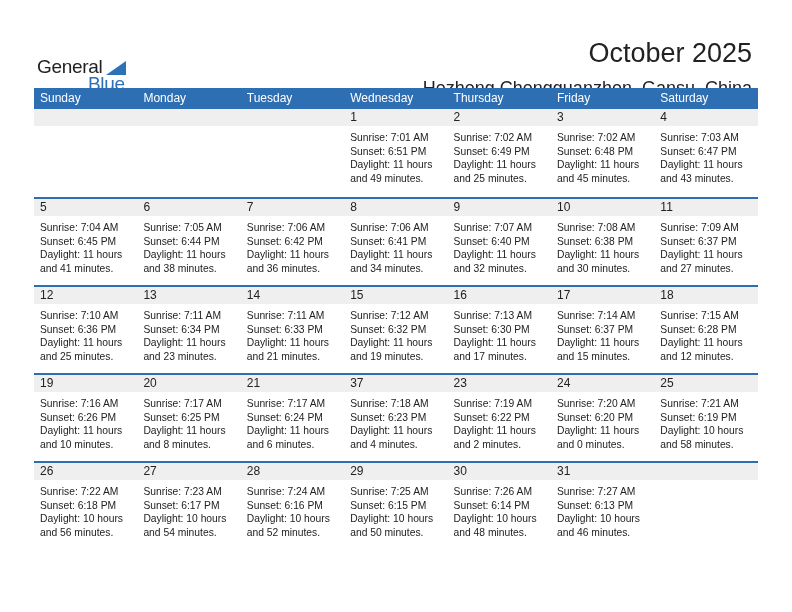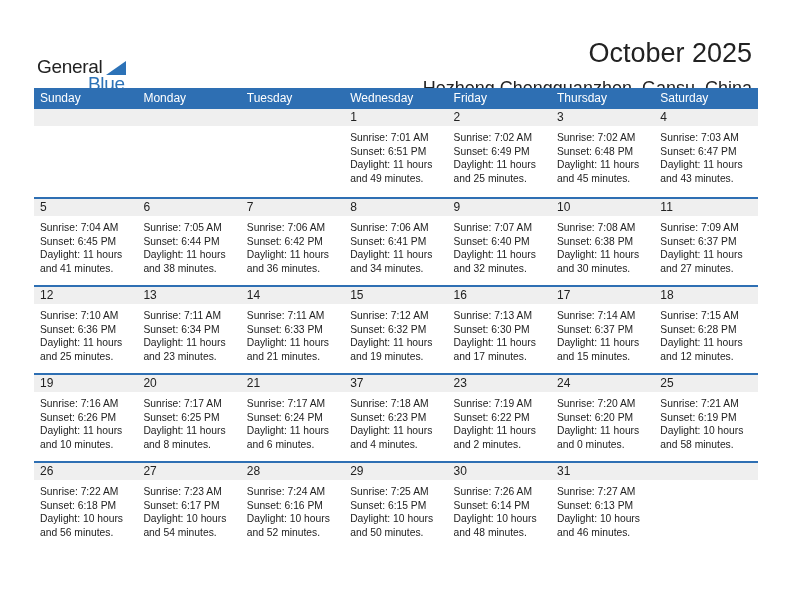--- a/index.html
+++ b/index.html
@@ -33,22 +33,22 @@
 
 <div class="title">October 2025</div>
 <div class="subtitle">Hezheng Chengguanzhen, Gansu, China</div>
 
 <div class="cal">
   <div class="head-row">
     <div class="head-cell">Sunday</div>
     <div class="head-cell">Monday</div>
     <div class="head-cell">Tuesday</div>
     <div class="head-cell">Wednesday</div>
+    <div class="head-cell">Thursday</div>
     <div class="head-cell">Friday</div>
-    <div class="head-cell">Thursday</div>
     <div class="head-cell">Saturday</div>
   </div>
   <div id="weeks">
       <div class="week" style="border-top: none;">
         <div class="week-inner">
           <div class="day">
             <div class="day-num"></div>
             <div class="day-info">
               <div>&nbsp;</div>
               <div>&nbsp;</div>

